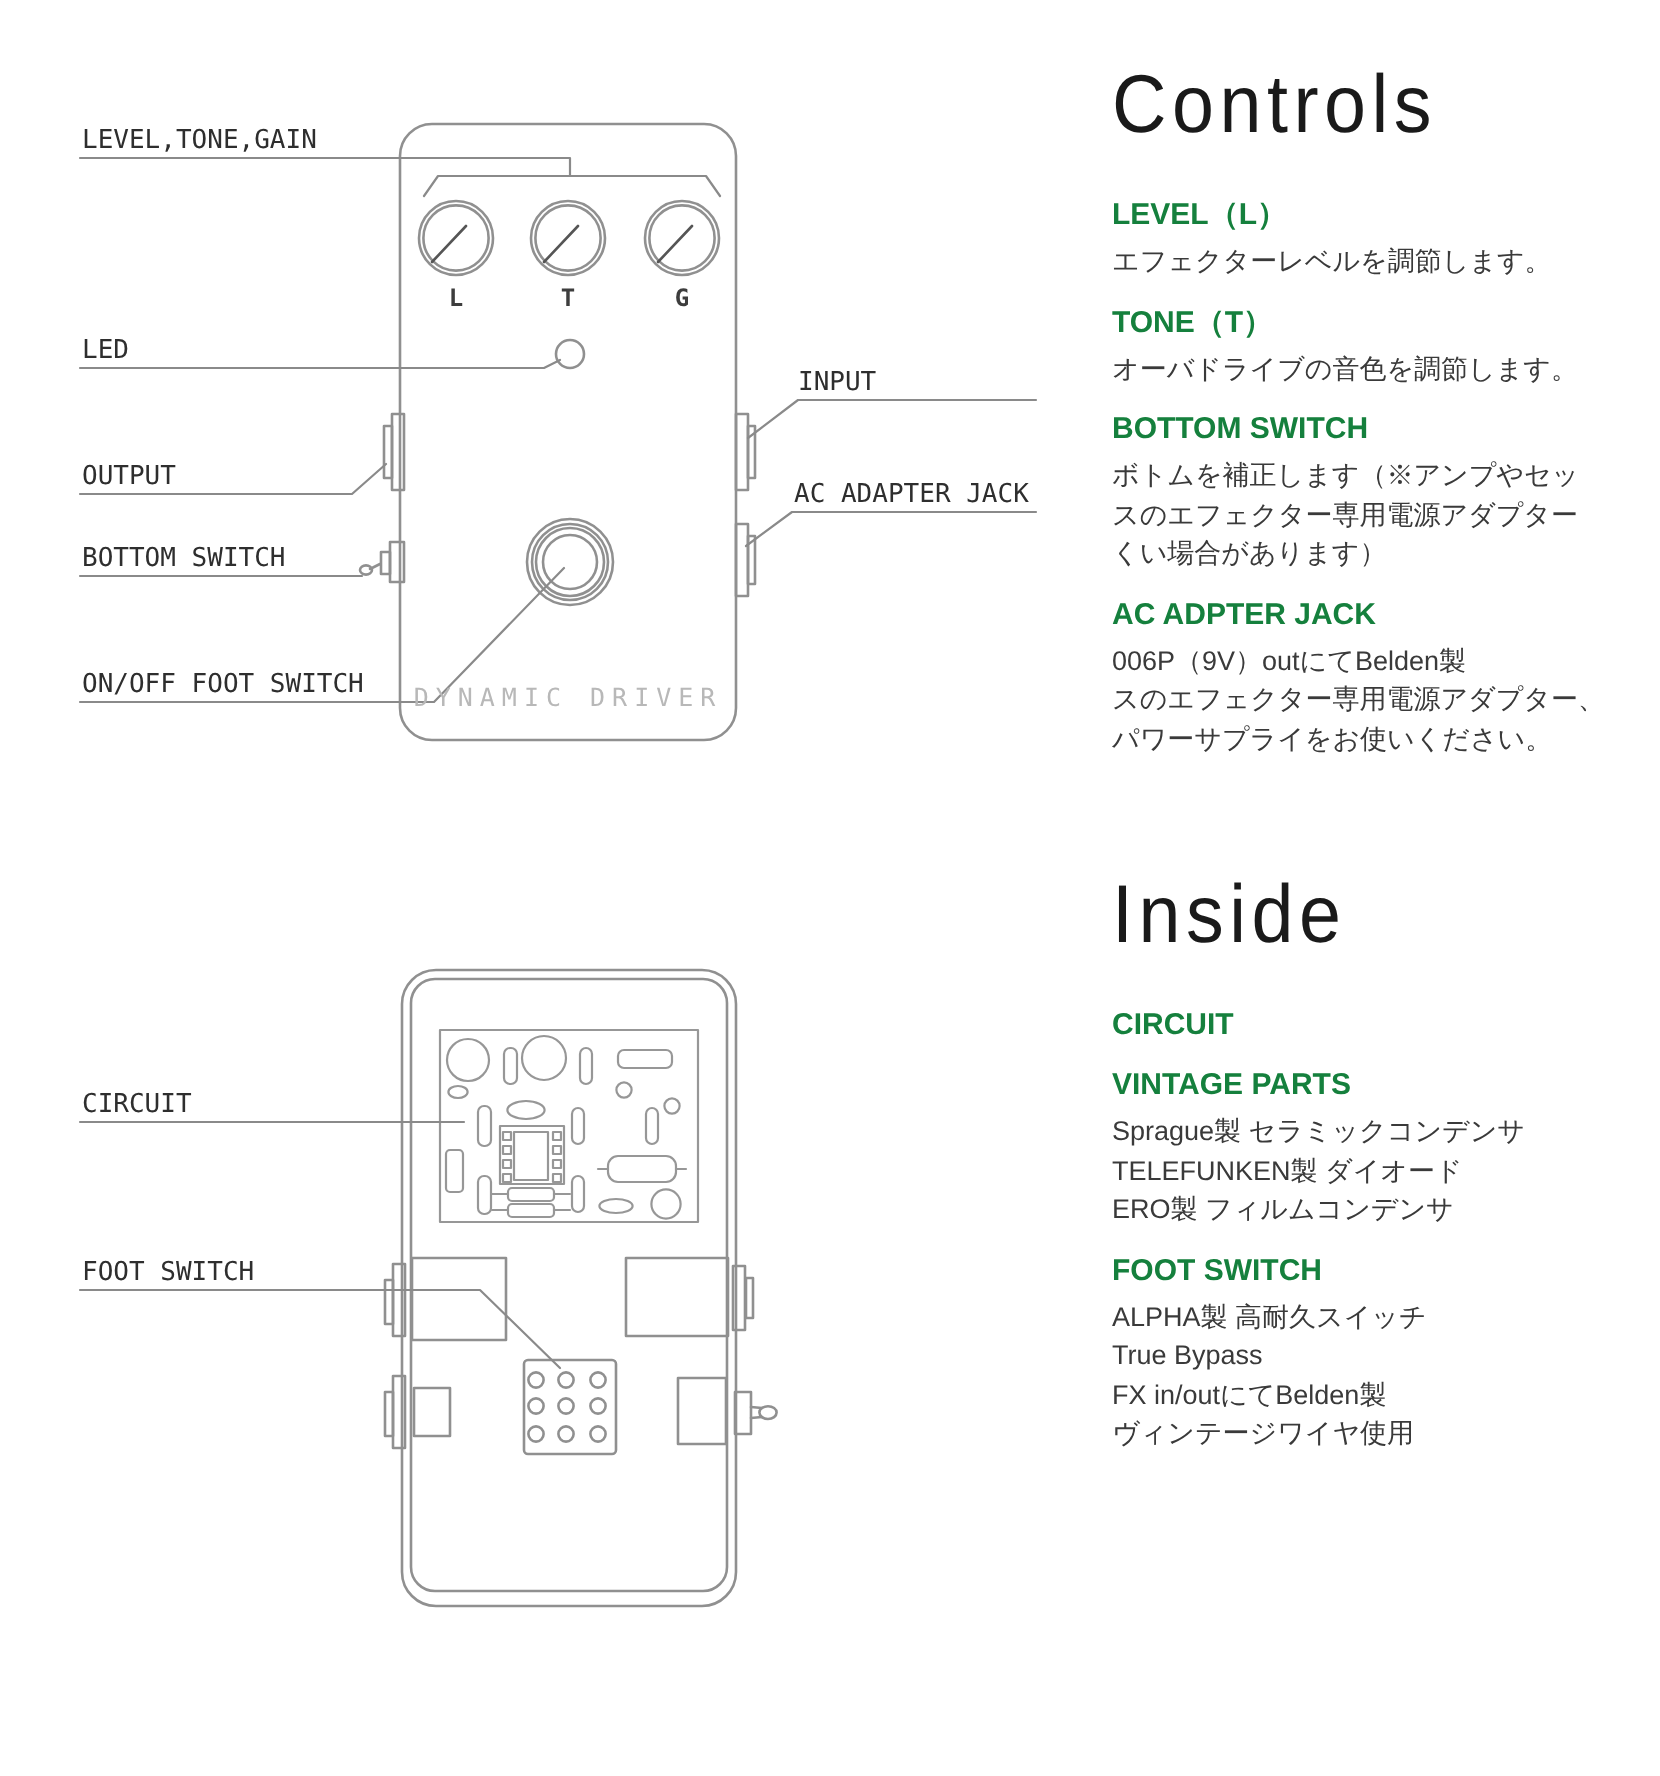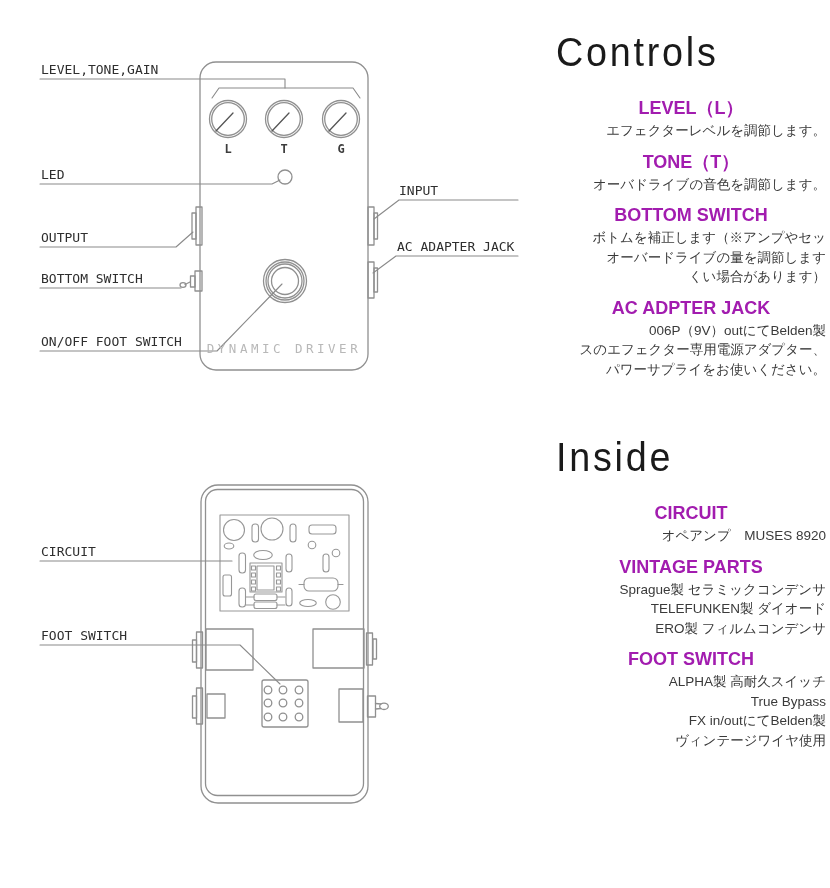--- a/index.html
+++ b/index.html
@@ -5,22 +5,22 @@
   html,body{margin:0;padding:0;background:#ffffff;}
   .page{position:relative;width:830px;height:888px;background:#ffffff;overflow:hidden;
         font-family:"Liberation Sans",sans-serif;}
   .diagram-svg{position:absolute;left:0;top:0;}
   .right-col{position:absolute;left:556px;top:30px;width:270px;}
   .big-title{font-family:"Liberation Sans",sans-serif;font-weight:300;font-size:41px;
              line-height:45px;letter-spacing:3px;color:#1a1a1a;margin:0 0 24px 0;
              transform:scaleX(0.92);transform-origin:left top;white-space:nowrap;}
   .big-title.inside{margin-top:56px;}
   .spec-section{margin:0 0 12px 0;}
-  .spec-heading{font-size:18px;font-weight:bold;color:#a21caf;line-height:18px;margin:0 0 4px 0;text-align:center;}
-  .spec-line{font-size:13.5px;color:#3a3a3a;line-height:19.5px;margin:0;text-align:right;}
+  .spec-heading{font-size:15px;font-weight:bold;color:#15803d;line-height:18px;margin:0 0 4px 0;}
+  .spec-line{font-size:13.5px;color:#3a3a3a;line-height:19.5px;margin:0;}
   text{stroke:none;}
   .dlabel{font-family:"DejaVu Sans Mono","Liberation Mono",monospace;font-size:13px;fill:#2e2e2e;}
   .klabel{font-family:"DejaVu Sans Mono","Liberation Mono",monospace;font-size:12px;font-weight:bold;fill:#3d3d3d;}
   .subtitle{font-family:"DejaVu Sans Mono","Liberation Mono",monospace;font-size:12.5px;
             letter-spacing:3.5px;fill:#b8b8b8;}
 </style>
 </head>
 <body>
 
 <div class="page">
@@ -217,36 +217,35 @@
 
     <div class="spec-section">
       <h3 class="spec-heading">TONE（T）</h3>
       <p class="spec-line">オーバドライブの音色を調節します。</p>
     </div>
 
 
     <div class="spec-section">
       <h3 class="spec-heading">BOTTOM SWITCH</h3>
       <p class="spec-line">ボトムを補正します（※アンプやセッ</p>
-      <p class="spec-line">オーバードライブの量を調節します</p>
+      <p class="spec-line">スのエフェクター専用電源アダプター</p>
       <p class="spec-line">くい場合があります）</p>
     </div>
 
     <div class="spec-section">
       <h3 class="spec-heading">AC ADPTER JACK</h3>
       <p class="spec-line">006P（9V）outにてBelden製</p>
       <p class="spec-line">スのエフェクター専用電源アダプター、</p>
       <p class="spec-line">パワーサプライをお使いください。</p>
     </div>
 
     <h1 class="big-title inside">Inside</h1>
 
     <div class="spec-section">
       <h3 class="spec-heading">CIRCUIT</h3>
-      <p class="spec-line">オペアンプ　MUSES 8920</p>
     </div>
 
     <div class="spec-section">
       <h3 class="spec-heading">VINTAGE PARTS</h3>
       <p class="spec-line">Sprague製 セラミックコンデンサ</p>
       <p class="spec-line">TELEFUNKEN製 ダイオード</p>
       <p class="spec-line">ERO製 フィルムコンデンサ</p>
     </div>
 
     <div class="spec-section">

